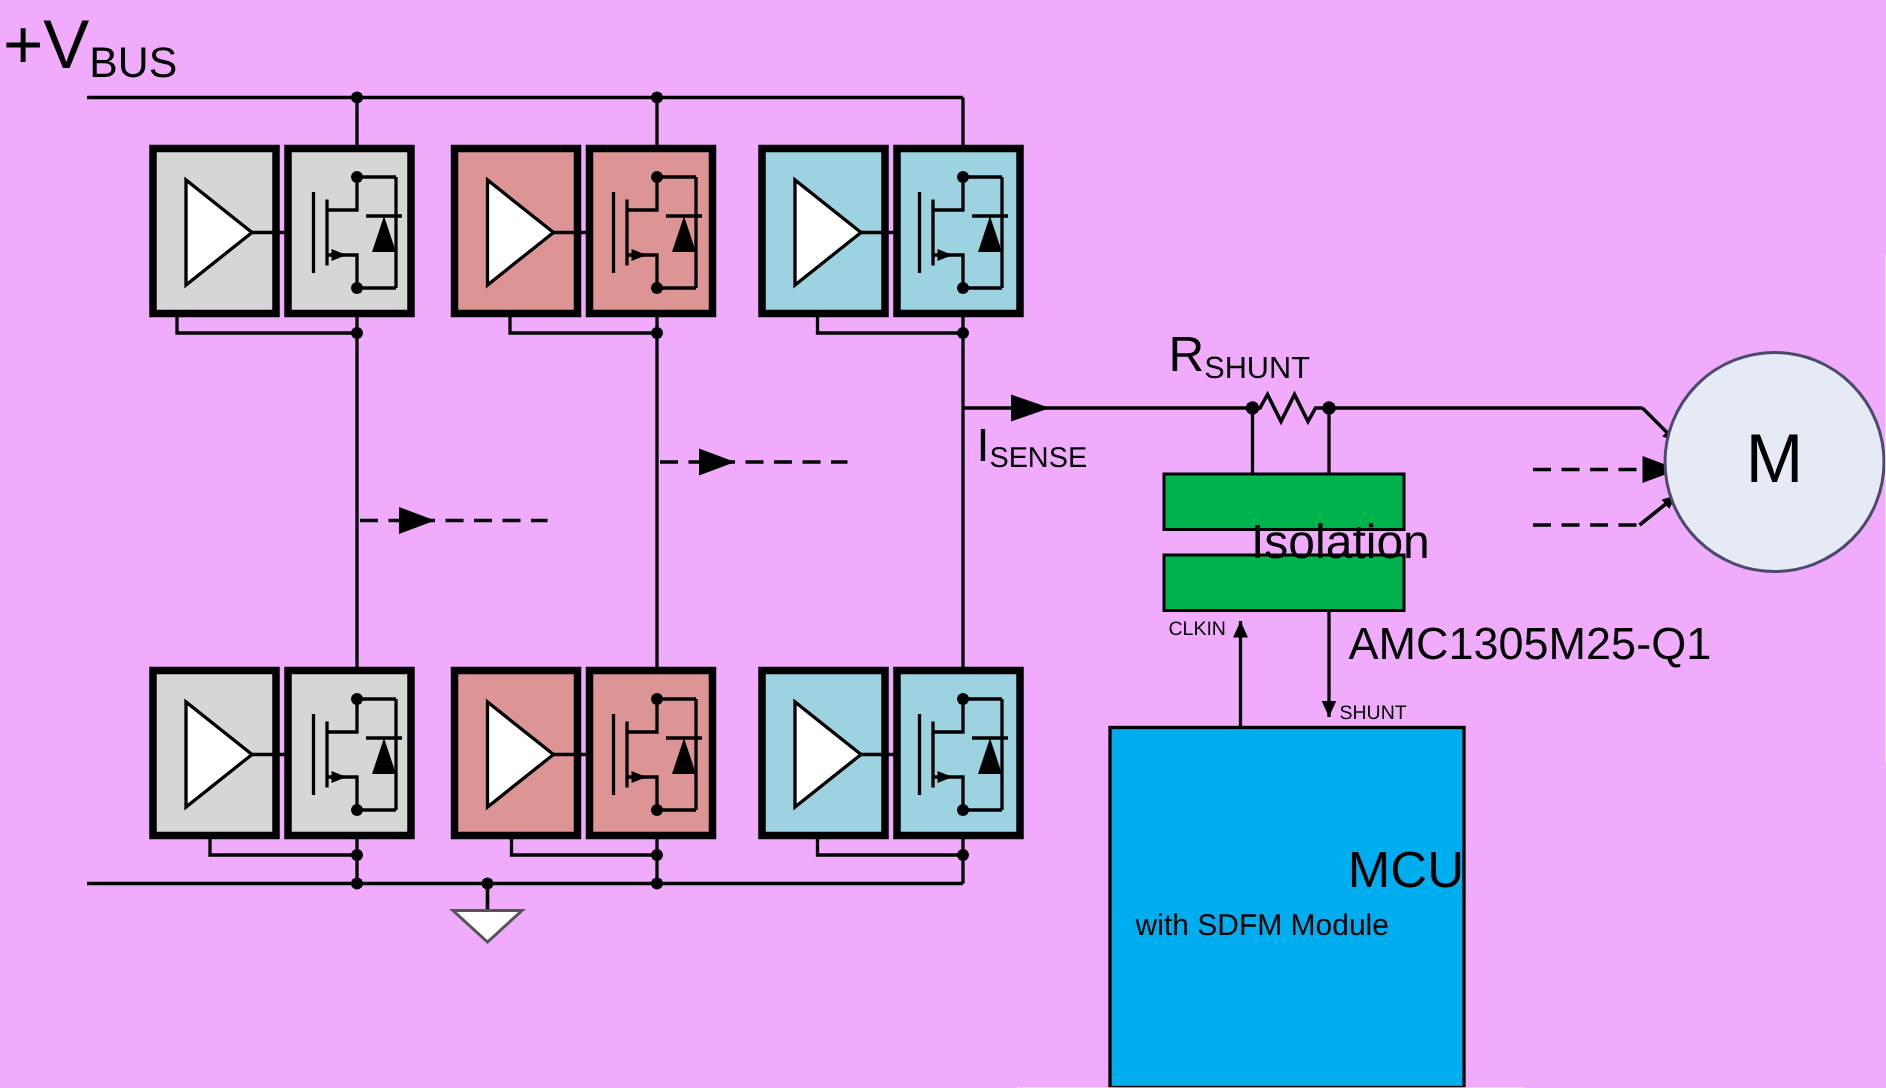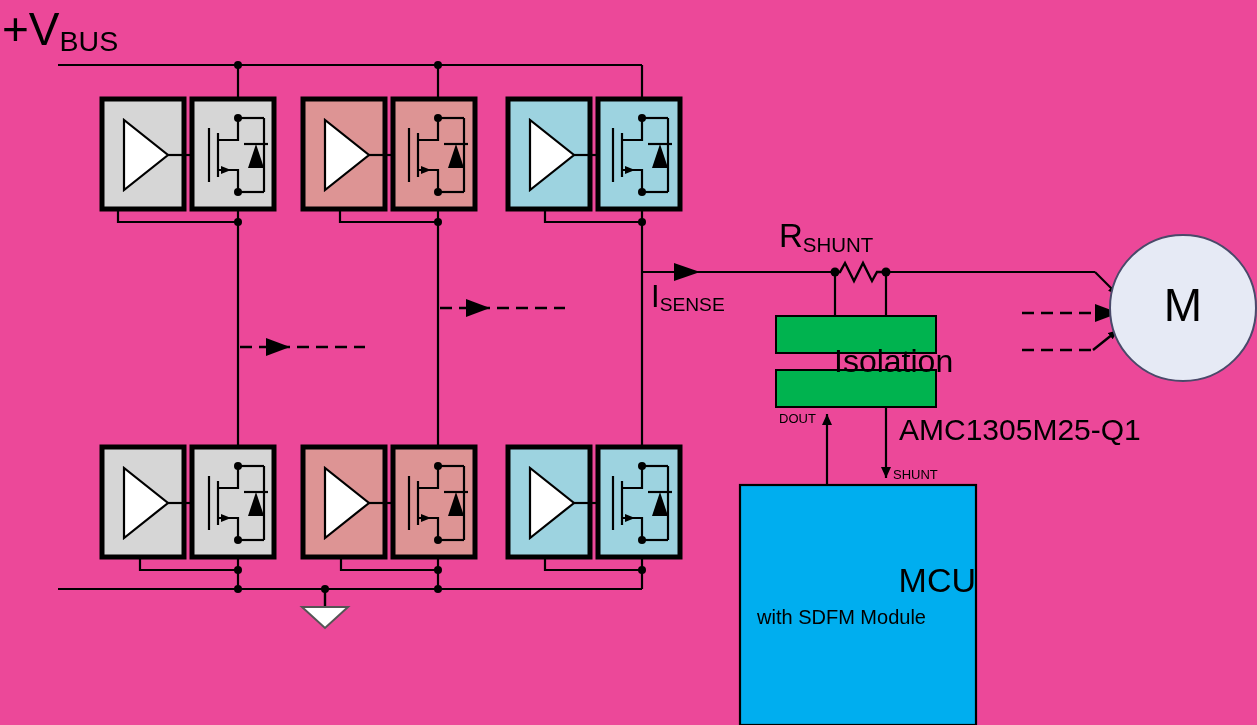--- a/index.html
+++ b/index.html
@@ -7,21 +7,21 @@
     padding: 0;
     background: #ffffff;
   }
   body {
     font-family: "Liberation Sans", sans-serif;
   }
   #canvas {
     position: relative;
     width: 1257px;
     height: 725px;
-    background: #ec4899;
+    background: #f0abfc;
     overflow: hidden;
   }
   #canvas svg {
     position: absolute;
     left: 0;
     top: 0;
   }
   .lbl {
     position: absolute;
     white-space: nowrap;
@@ -274,21 +274,21 @@
 
 
 <div class="lbl" id="lbl-rshunt"><span>R</span><span class="sub">SHUNT</span></div>
 
 <div class="lbl" id="lbl-isense"><span>I</span><span class="sub">SENSE</span></div>
 
 <div class="lbl" id="lbl-isolation">Isolation</div>
 
 <div class="lbl" id="lbl-amc">AMC1305M25-Q1</div>
 
-<div class="lbl" id="lbl-clkin">DOUT</div>
+<div class="lbl" id="lbl-clkin">CLKIN</div>
 
 <div class="lbl" id="lbl-dout">SHUNT</div>
 
 <div class="lbl" id="lbl-mcu">MCU</div>
 
 <div class="lbl" id="lbl-mcu-sub">with SDFM Module</div>
 
 <div class="lbl" id="lbl-motor">M</div>
 
 </div>

